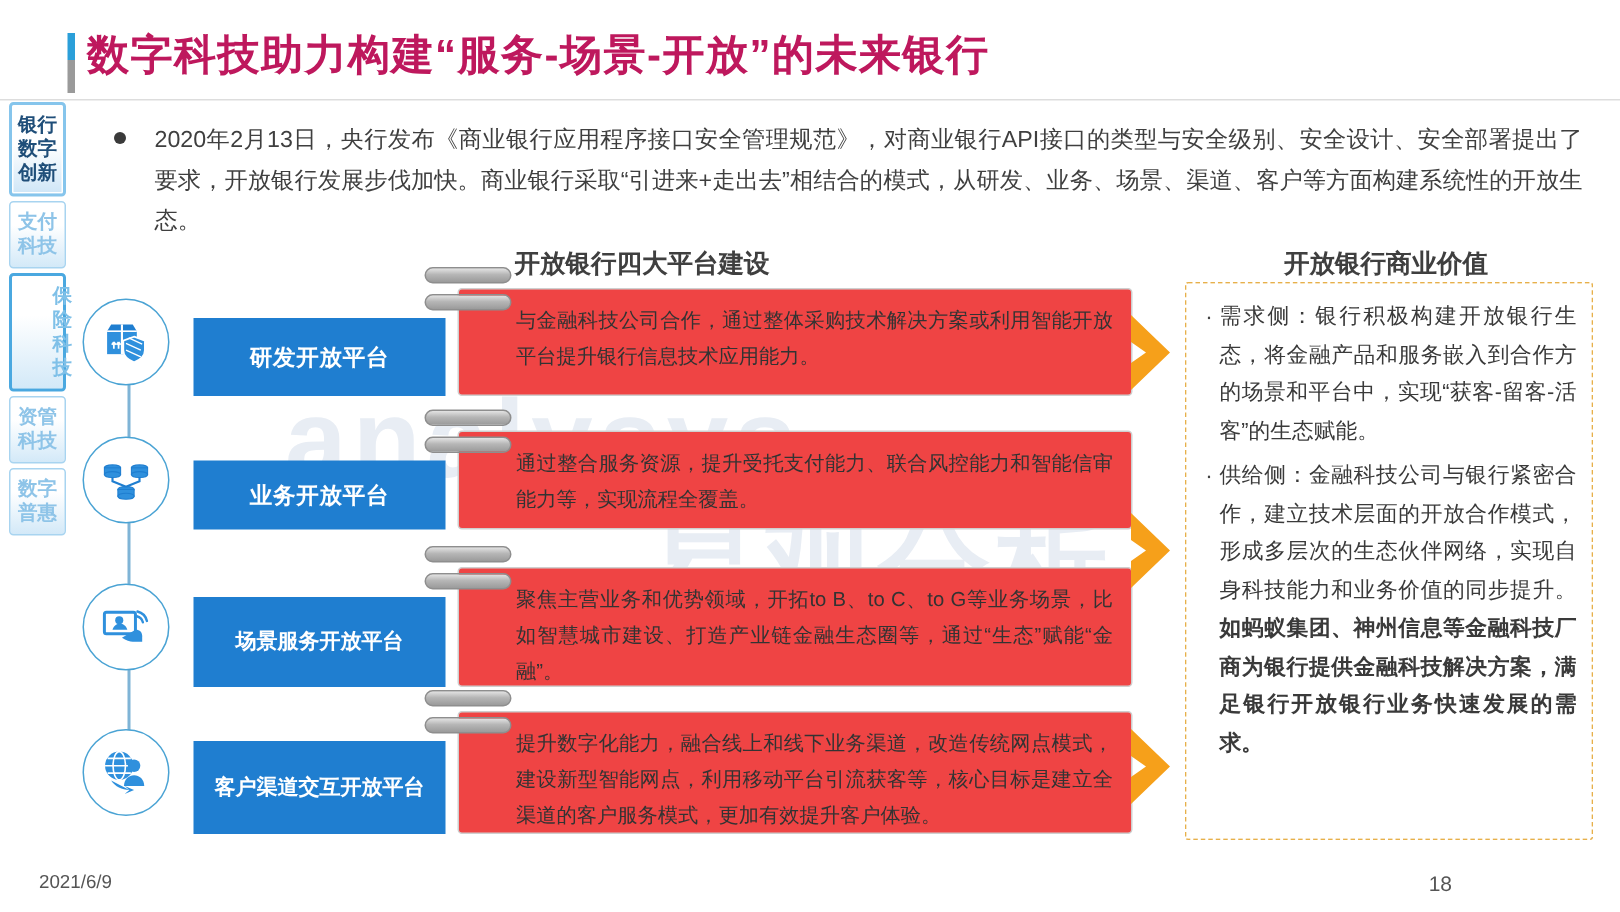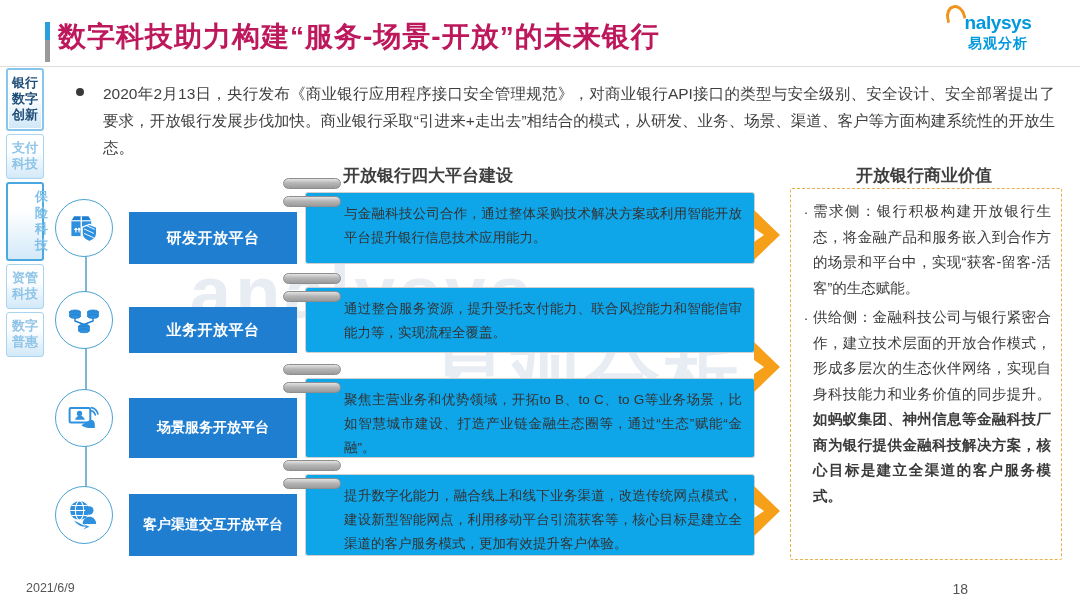--- a/index.html
+++ b/index.html
@@ -218,21 +218,21 @@
     border-radius: 6px;
     background: linear-gradient(to bottom, #e3e3e3 0%, #b6b6b6 45%, #9b9b9b 100%);
     border: 1px solid #8e8e8e;
   }
   .connector .bar.b1 { top: -14px; }
   .connector .bar.b2 { top: 4px; }
 
   .pdesc {
     position: absolute;
     left: 250px; right: 0; top: 0; bottom: 0;
-    background: #0ea5e9;
+    background: #ef4444;
     border: 1px solid #cfcfcf;
     border-radius: 3px;
     padding: 9px 12px 9px 38px;
     font-size: 13.5px;
     line-height: 24px;
     color: #333333;
     text-align: justify;
   }
 
   
@@ -301,27 +301,20 @@
 <body>
 
 <div class="watermark">
   <div class="wm-text wm1">analysys</div>
   <div class="wm-text wm2">易观分析</div>
 </div>
 
 <div class="header">
   <div class="title-accent"></div>
   <div class="page-title">数字科技助力构建“服务-场景-开放”的未来银行</div>
-  <div class="logo">
-    <div class="logo-top">
-      <span class="logo-swoosh"></span>
-      <span>nalysys</span>
-    </div>
-    <div class="logo-sub">易观分析</div>
-  </div>
 </div>
 <div class="header-rule"></div>
 
 <div class="sidebar">
   <div class="side-item active">
     <span>银行数字创新</span>
   </div>
   <div class="side-item">
     <span>支付科技</span>
   </div>
@@ -449,21 +442,21 @@
     </svg>
 </div>
 
 <div class="valuebox">
   <div class="vitem">
     <div class="vdot">·</div>
     <div class="vtext">需求侧：银行积极构建开放银行生态，将金融产品和服务嵌入到合作方的场景和平台中，实现“获客-留客-活客”的生态赋能。</div>
   </div>
   <div class="vitem">
     <div class="vdot">·</div>
-    <div class="vtext"><span>供给侧：金融科技公司与银行紧密合作，建立技术层面的开放合作模式，形成多层次的生态伙伴网络，实现自身科技能力和业务价值的同步提升。</span><span class="strong" style="font-weight:bold">如蚂蚁集团、神州信息等金融科技厂商为银行提供金融科技解决方案，核心目标是建立全渠道的客户服务模式。</span></div>
+    <div class="vtext"><span>供给侧：金融科技公司与银行紧密合作，建立技术层面的开放合作模式，形成多层次的生态伙伴网络，实现自身科技能力和业务价值的同步提升。</span><span class="strong" style="font-weight:bold">如蚂蚁集团、神州信息等金融科技厂商为银行提供金融科技解决方案，满足银行开放银行业务快速发展的需求。</span></div>
   </div>
 </div>
 
 <div class="footer">
   <div class="foot-date">2021/6/9</div>
   <div class="foot-center">数据驱动精益成长</div>
   <div class="foot-page">18</div>
 </div>
 
 </body></html>

